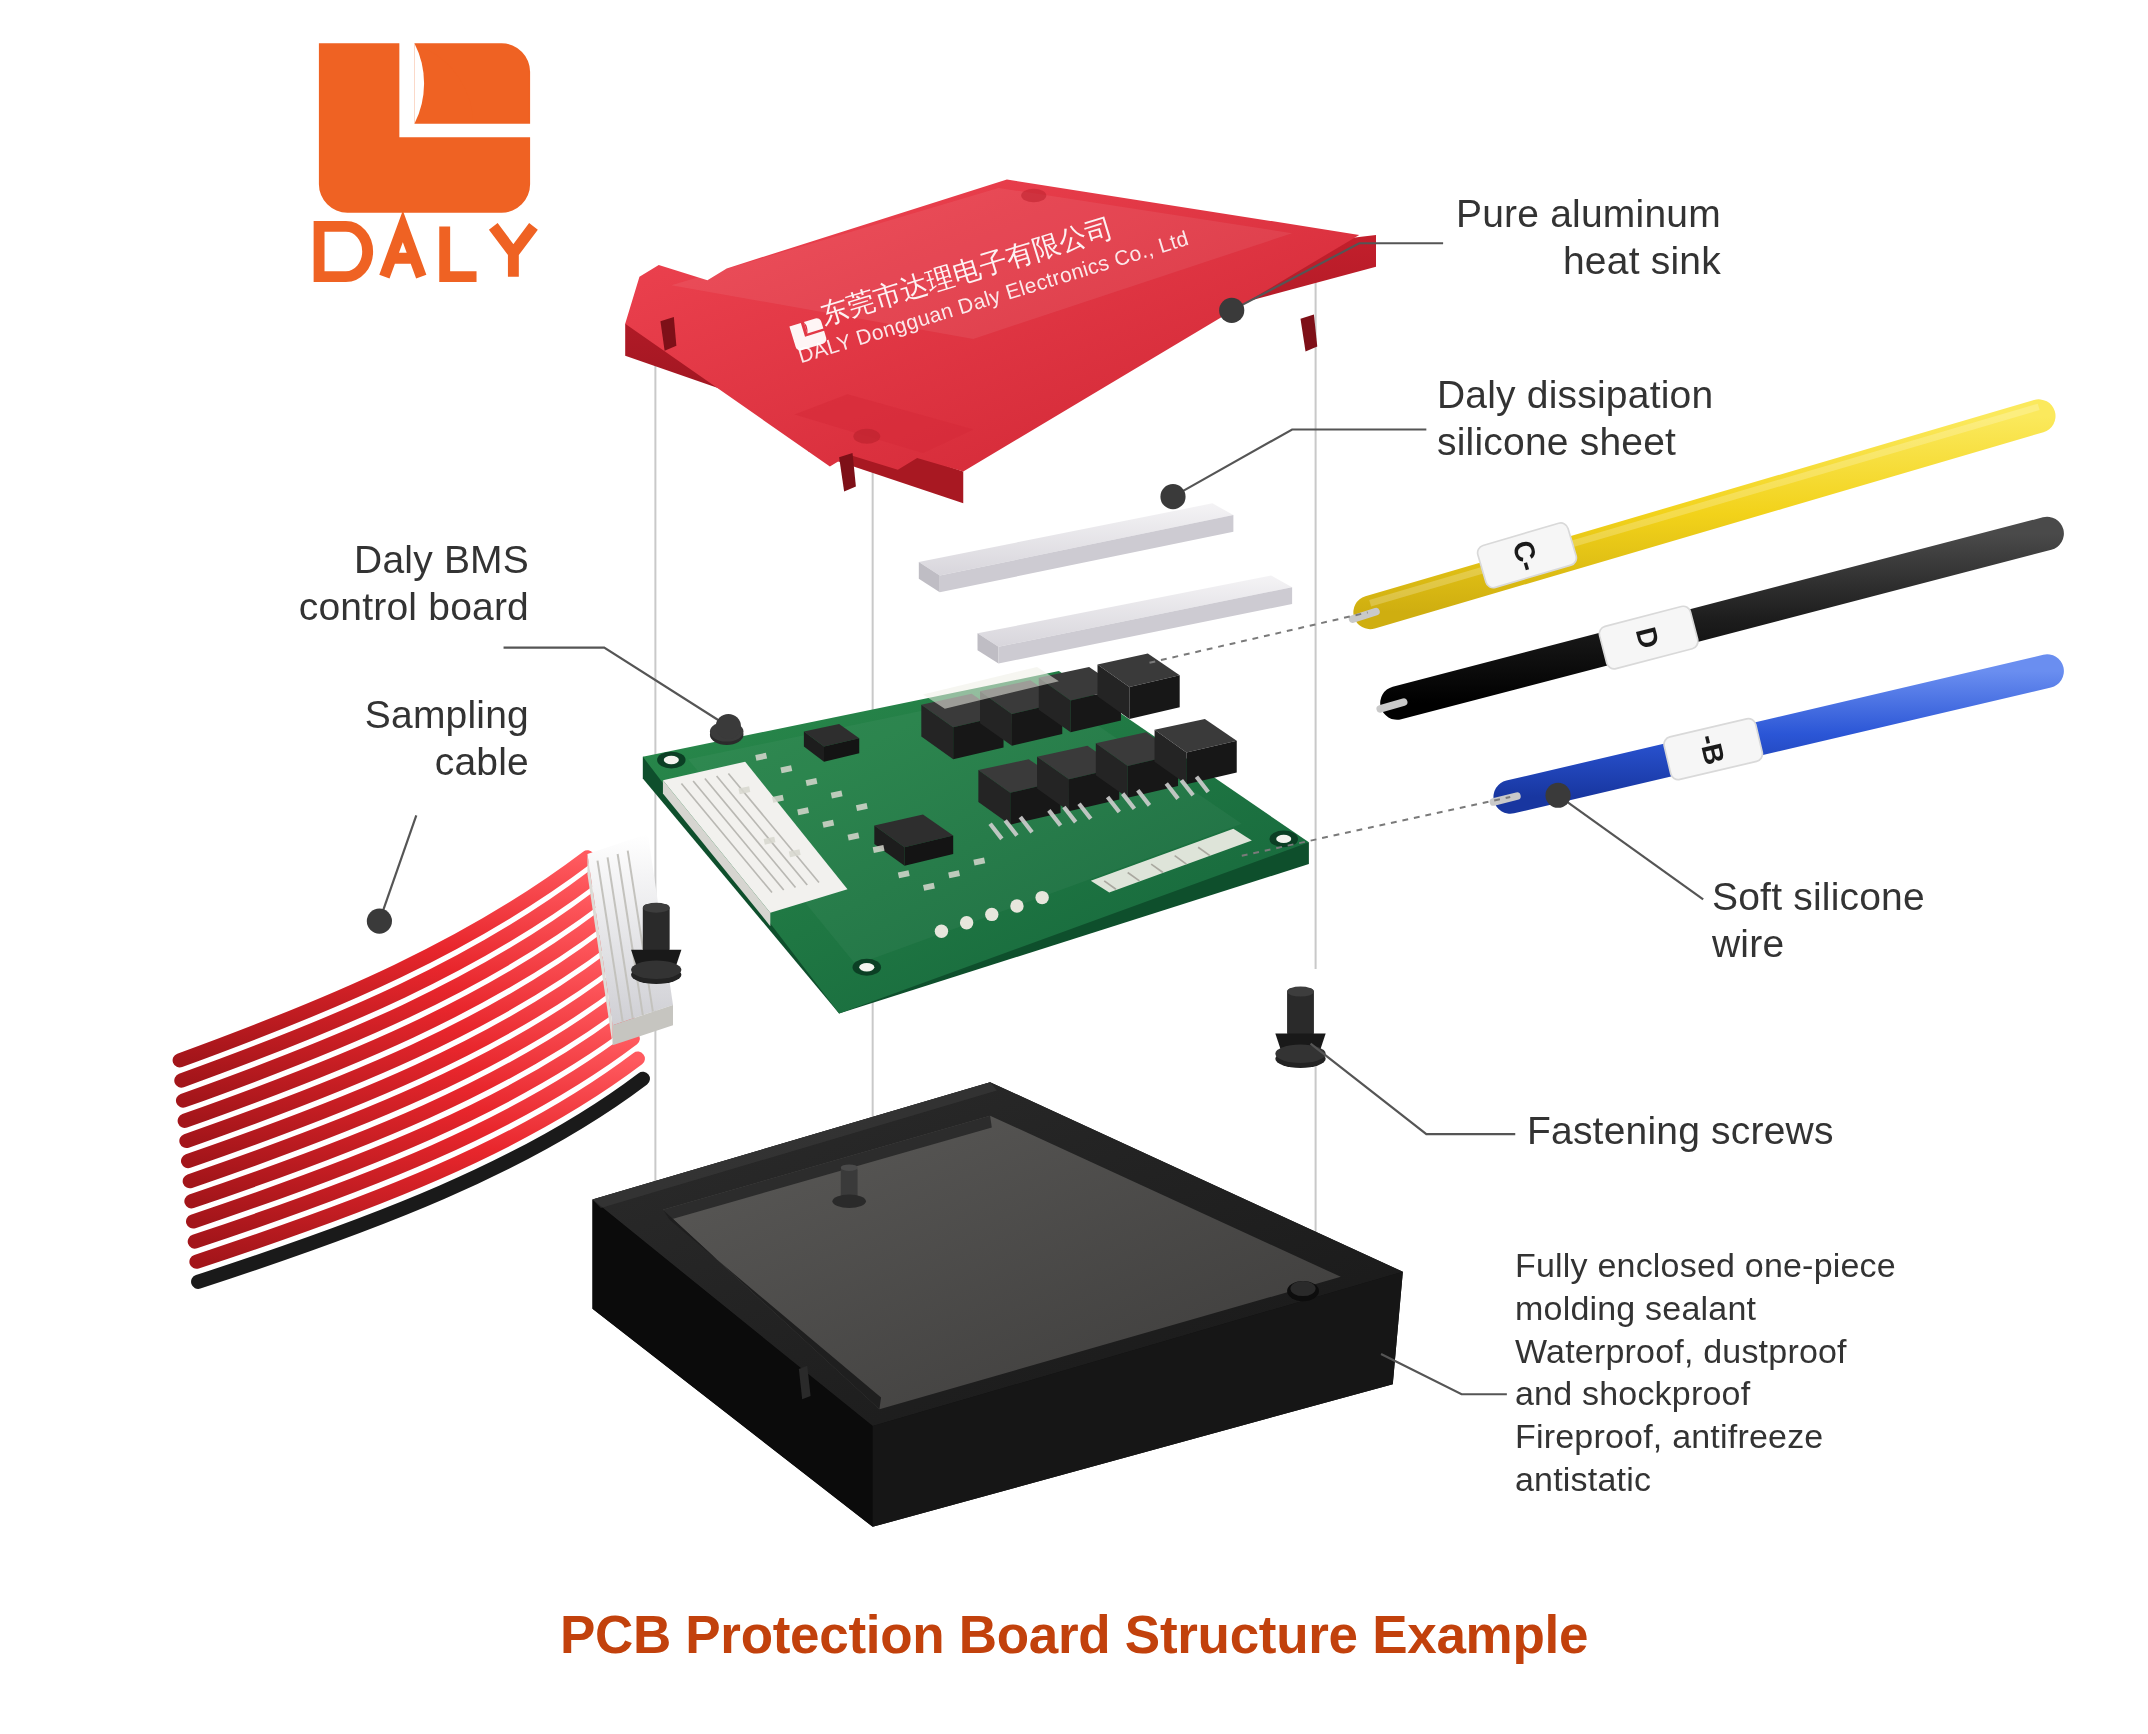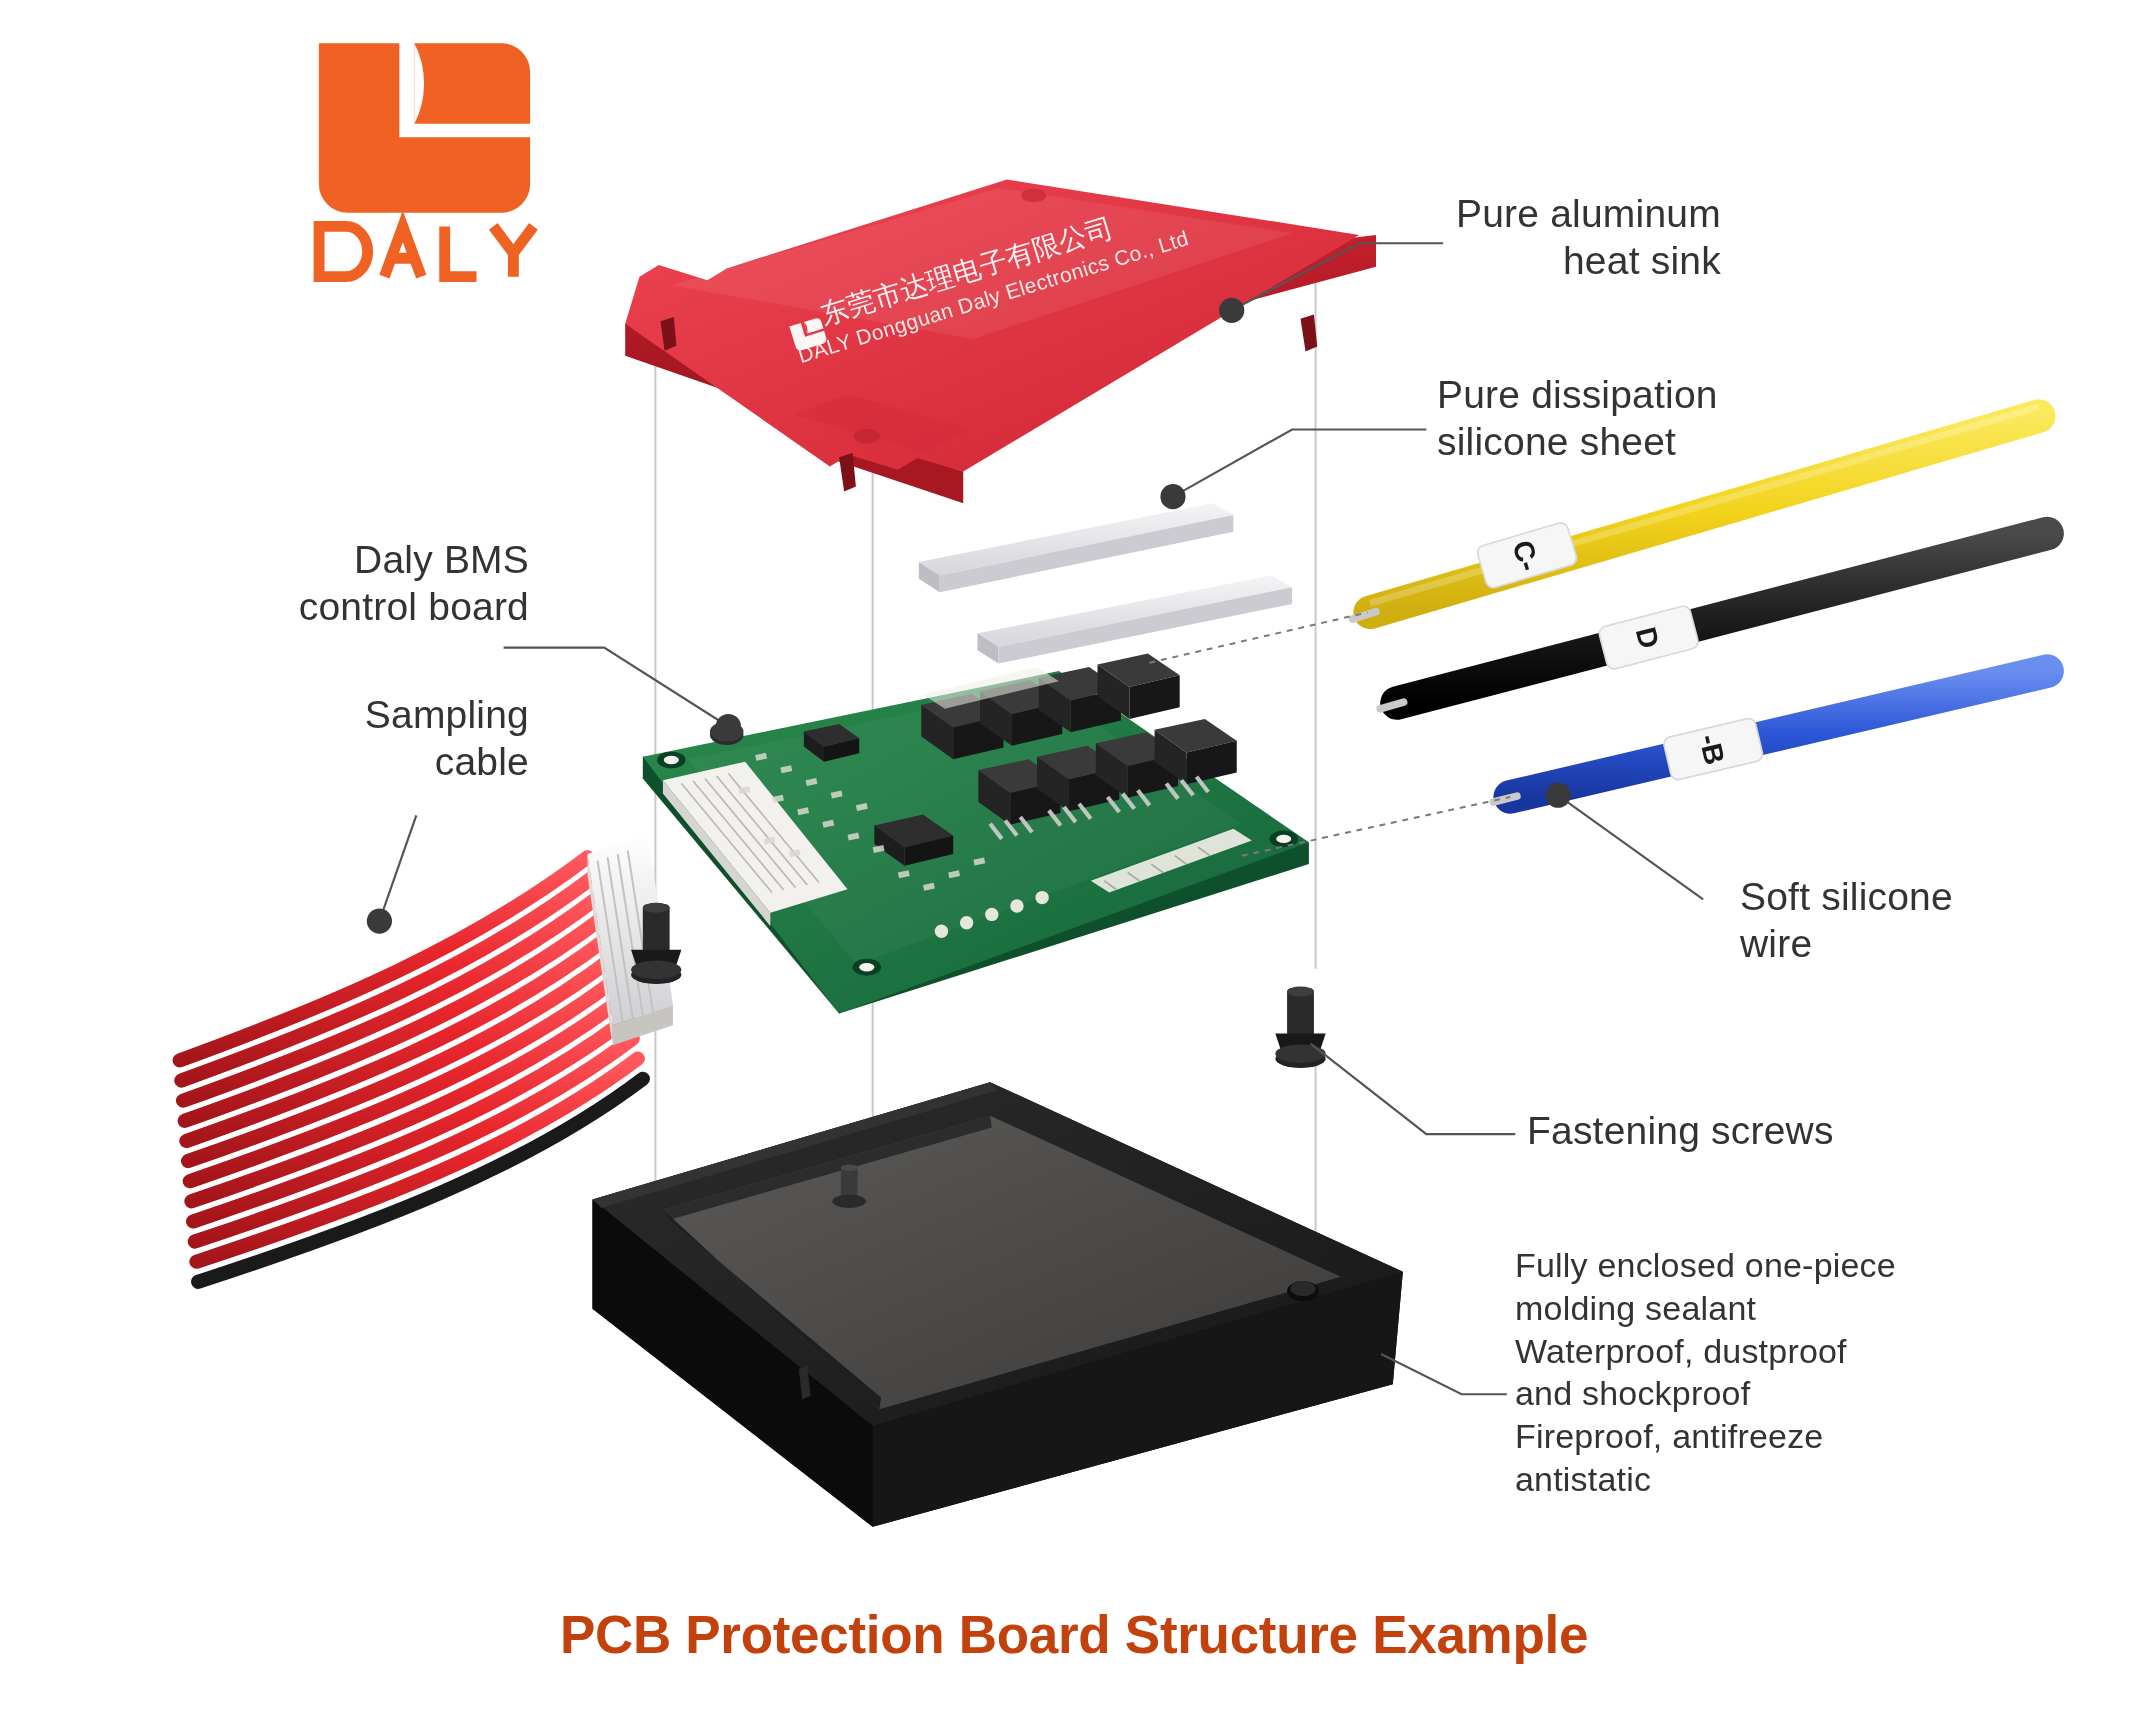--- a/index.html
+++ b/index.html
@@ -14,21 +14,21 @@
   #logo .word{position:absolute;left:0;top:178px;width:252px;height:67px;}
 
   
   .label{position:absolute;color:#333;font-size:39px;line-height:1.20;
          font-weight:400;letter-spacing:0.2px;white-space:pre-line;}
   .label.r{text-align:right;}
   .label.small{font-size:34px;line-height:1.26;}
 
   #lbl-heatsink{left:1456px;top:191px;text-align:right;}
   #lbl-silicone{left:1437px;top:372px;}
-  #lbl-softwire{left:1712px;top:874px;margin-left:28px;}
+  #lbl-softwire{left:1712px;top:874px;}
   #lbl-screws{left:1527px;top:1108px;}
   #lbl-molding{left:1515px;top:1244px;}
   #lbl-bms{left:193px;top:537px;width:336px;}
   #lbl-sampling{left:193px;top:692px;width:336px;}
 
   #title{position:absolute;left:0;right:0;top:1604px;text-align:center;
          font-size:53px;font-weight:700;color:#c2410c;letter-spacing:-0.3px;}
 
   svg{position:absolute;left:0;top:0;width:2148px;height:1734px;overflow:visible;}
   #art{z-index:2;}
@@ -446,21 +446,21 @@
     <circle class="dot" cx="452" cy="1098" r="15"></circle>
 
     <path class="dash" d="M1480 1020 L1800 950"></path>
 
     <path class="dash" d="M1370 790 L1630 730"></path>
   </svg>
 
   <div id="lbl-heatsink" class="label">Pure aluminum
 heat sink</div>
 
-  <div id="lbl-silicone" class="label">Pure dissipation
+  <div id="lbl-silicone" class="label">Daly dissipation
 silicone sheet</div>
 
   <div id="lbl-softwire" class="label">Soft silicone
 wire</div>
 
   <div id="lbl-screws" class="label">Fastening screws</div>
 
   <div id="lbl-bms" class="label r">Daly BMS
 control board</div>
 

